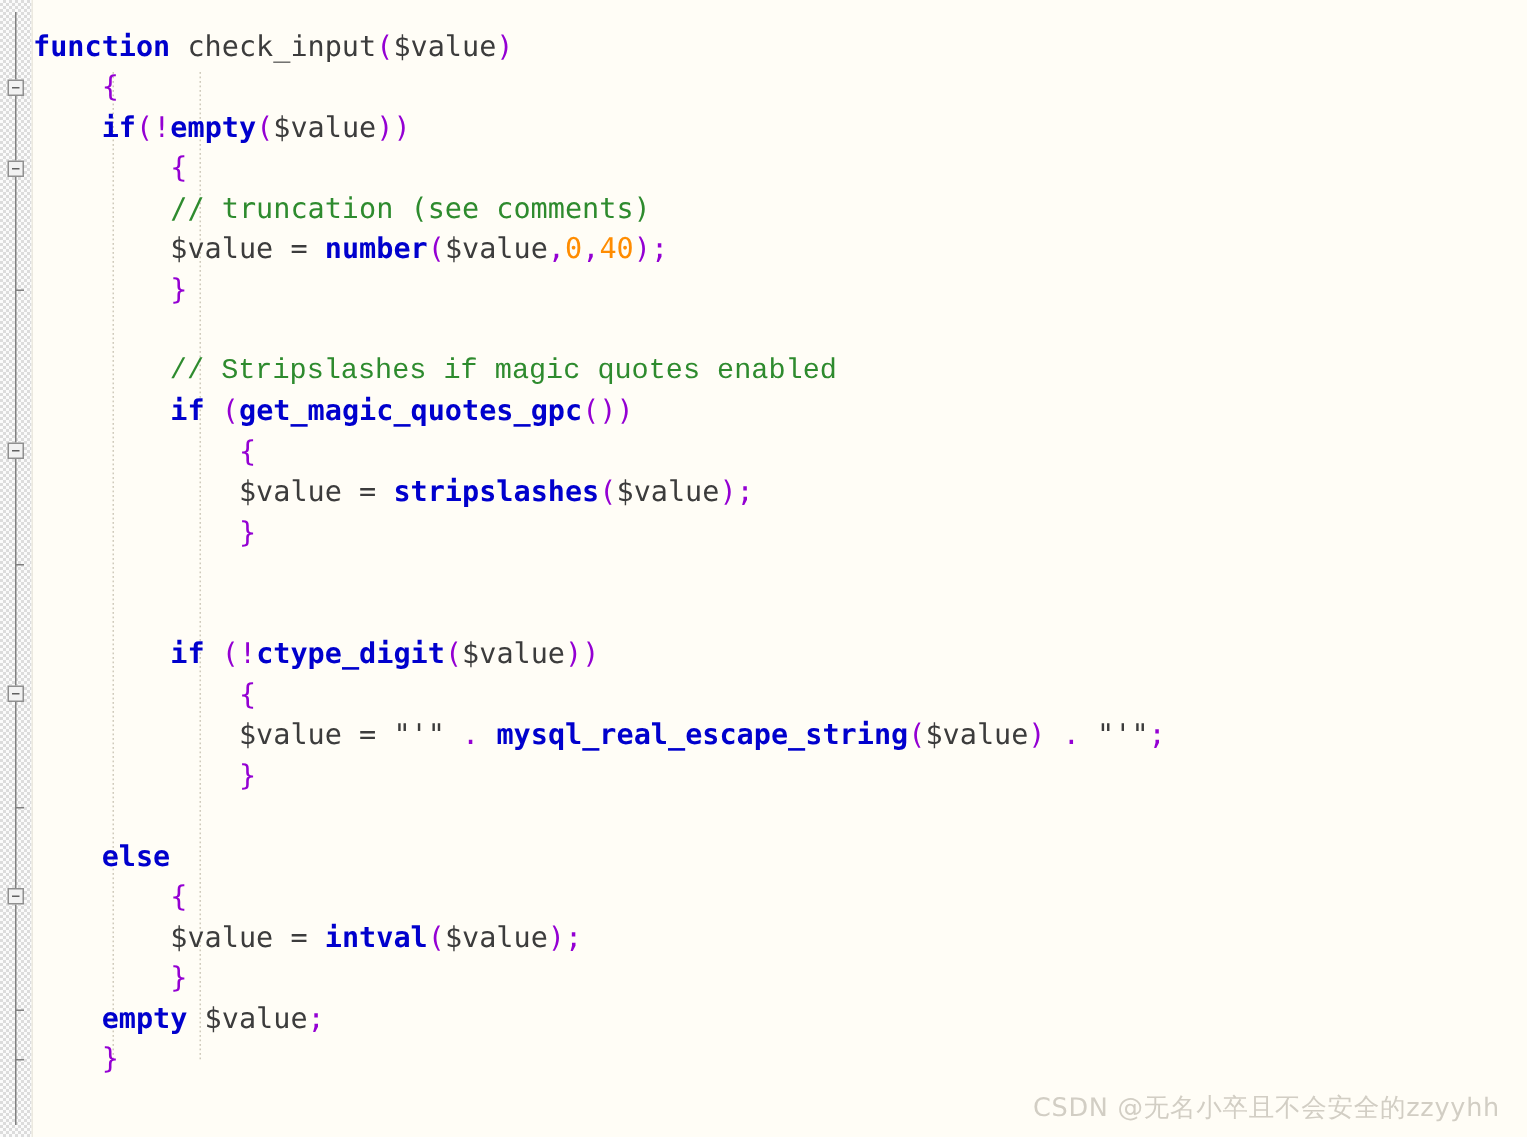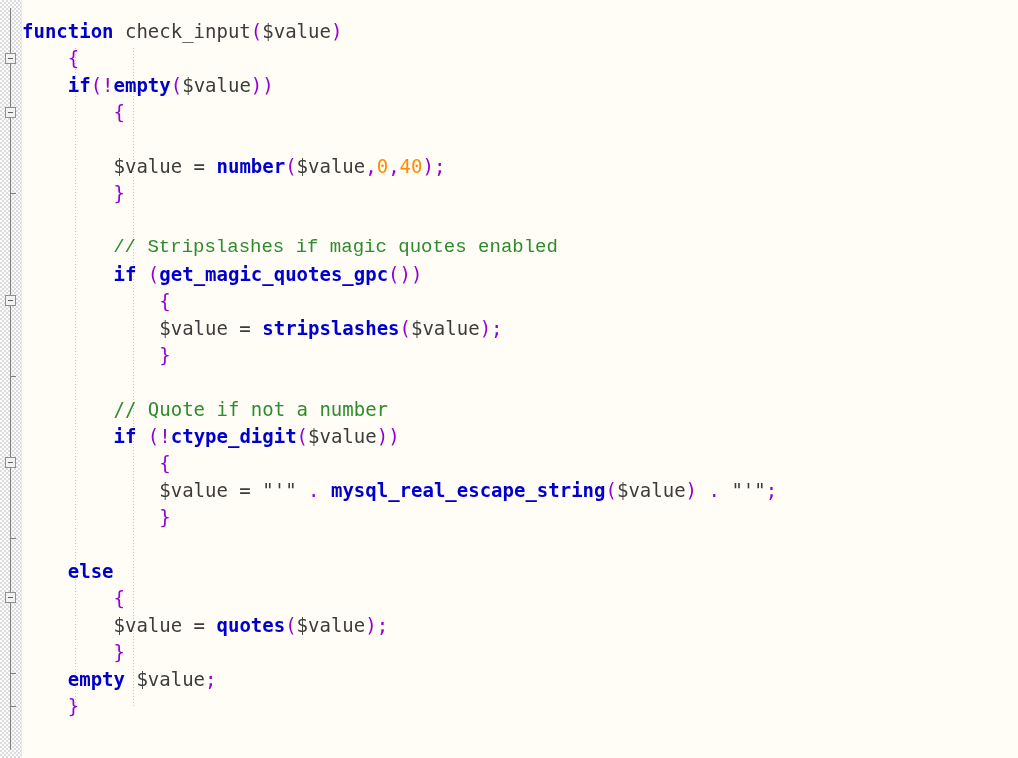--- a/index.html
+++ b/index.html
@@ -155,39 +155,40 @@
   <div id="code">
     <div id="indent-guide-host">
         <div class="indent-guide" style="left: 53px;"></div>
         <div class="indent-guide" style="left: 111px;"></div>
       </div>
     <div id="lines-host">
         <div class="line" style="top: 18px;"><span class="kw">function</span><span class="var"> check_input</span><span class="punc">(</span><span class="var">$value</span><span class="punc">)</span></div>
         <div class="line" style="top: 45px;"><span class="var">    </span><span class="brace">{</span></div>
         <div class="line" style="top: 72px; text-align: right;"><span class="var">    </span><span class="kw">if</span><span class="punc">(!</span><span class="fn">empty</span><span class="punc">(</span><span class="var">$value</span><span class="punc">))</span></div>
         <div class="line" style="top: 99px;"><span class="var">        </span><span class="brace">{</span></div>
-        <div class="line" style="top: 126px;"><span class="var">        </span></div>
+        <div class="line" style="top: 126px;"><span class="var">        </span><span class="cmt">// truncation (see comments)</span></div>
         <div class="line" style="top: 153px;"><span class="var">        $value </span><span class="op">=</span><span class="var"> </span><span class="fn">number</span><span class="punc">(</span><span class="var">$value</span><span class="punc">,</span><span class="num">0</span><span class="punc">,</span><span class="num">40</span><span class="punc">);</span></div>
         <div class="line" style="top: 180px;"><span class="var">        </span><span class="brace">}</span></div>
         <div class="line" style="top: 207px;"></div>
         <div class="line" style="top: 234px; font-family: Liberation Mono, monospace;"><span class="var">        </span><span class="cmt">// Stripslashes if magic quotes enabled</span></div>
         <div class="line" style="top: 261px;"><span class="var">        </span><span class="kw">if</span><span class="var"> </span><span class="punc">(</span><span class="fn">get_magic_quotes_gpc</span><span class="punc">())</span></div>
         <div class="line" style="top: 288px;"><span class="var">            </span><span class="brace">{</span></div>
         <div class="line" style="top: 315px;"><span class="var">            $value </span><span class="op">=</span><span class="var"> </span><span class="fn">stripslashes</span><span class="punc">(</span><span class="var">$value</span><span class="punc">);</span></div>
         <div class="line" style="top: 342px;"><span class="var">            </span><span class="brace">}</span></div>
         <div class="line" style="top: 369px;"></div>
-        <div class="line" style="top: 396px;"><span class="var">        </span><span class="cmt">// Quote if not a number</span></div>
+        <div class="line" style="top: 396px;"><span class="var">        </span></div>
         <div class="line" style="top: 423px;"><span class="var">        </span><span class="kw">if</span><span class="var"> </span><span class="punc">(!</span><span class="fn">ctype_digit</span><span class="punc">(</span><span class="var">$value</span><span class="punc">))</span></div>
         <div class="line" style="top: 450px;"><span class="var">            </span><span class="brace">{</span></div>
         <div class="line" style="top: 477px;"><span class="var">            $value </span><span class="op">=</span><span class="var"> </span><span class="str">"'"</span><span class="var"> </span><span class="punc">.</span><span class="var"> </span><span class="fn">mysql_real_escape_string</span><span class="punc">(</span><span class="var">$value</span><span class="punc">)</span><span class="var"> </span><span class="punc">.</span><span class="var"> </span><span class="str">"'"</span><span class="punc">;</span></div>
         <div class="line" style="top: 504px;"><span class="var">            </span><span class="brace">}</span></div>
         <div class="line" style="top: 531px;"></div>
         <div class="line" style="top: 558px;"><span class="var">    </span><span class="kw">else</span></div>
         <div class="line" style="top: 585px;"><span class="var">        </span><span class="brace">{</span></div>
-        <div class="line" style="top: 612px;"><span class="var">        $value </span><span class="op">=</span><span class="var"> </span><span class="fn">quotes</span><span class="punc">(</span><span class="var">$value</span><span class="punc">);</span></div>
+        <div class="line" style="top: 612px;"><span class="var">        $value </span><span class="op">=</span><span class="var"> </span><span class="fn">intval</span><span class="punc">(</span><span class="var">$value</span><span class="punc">);</span></div>
         <div class="line" style="top: 639px;"><span class="var">        </span><span class="brace">}</span></div>
         <div class="line" style="top: 666px;"><span class="var">    </span><span class="kw">empty</span><span class="var"> $value</span><span class="punc">;</span></div>
         <div class="line" style="top: 693px;"><span class="var">    </span><span class="brace">}</span></div>
       </div>
   </div>
 
+  <div id="watermark">CSDN @无名小卒且不会安全的zzyyhh</div>
 
 </div>
 
 </body></html>

